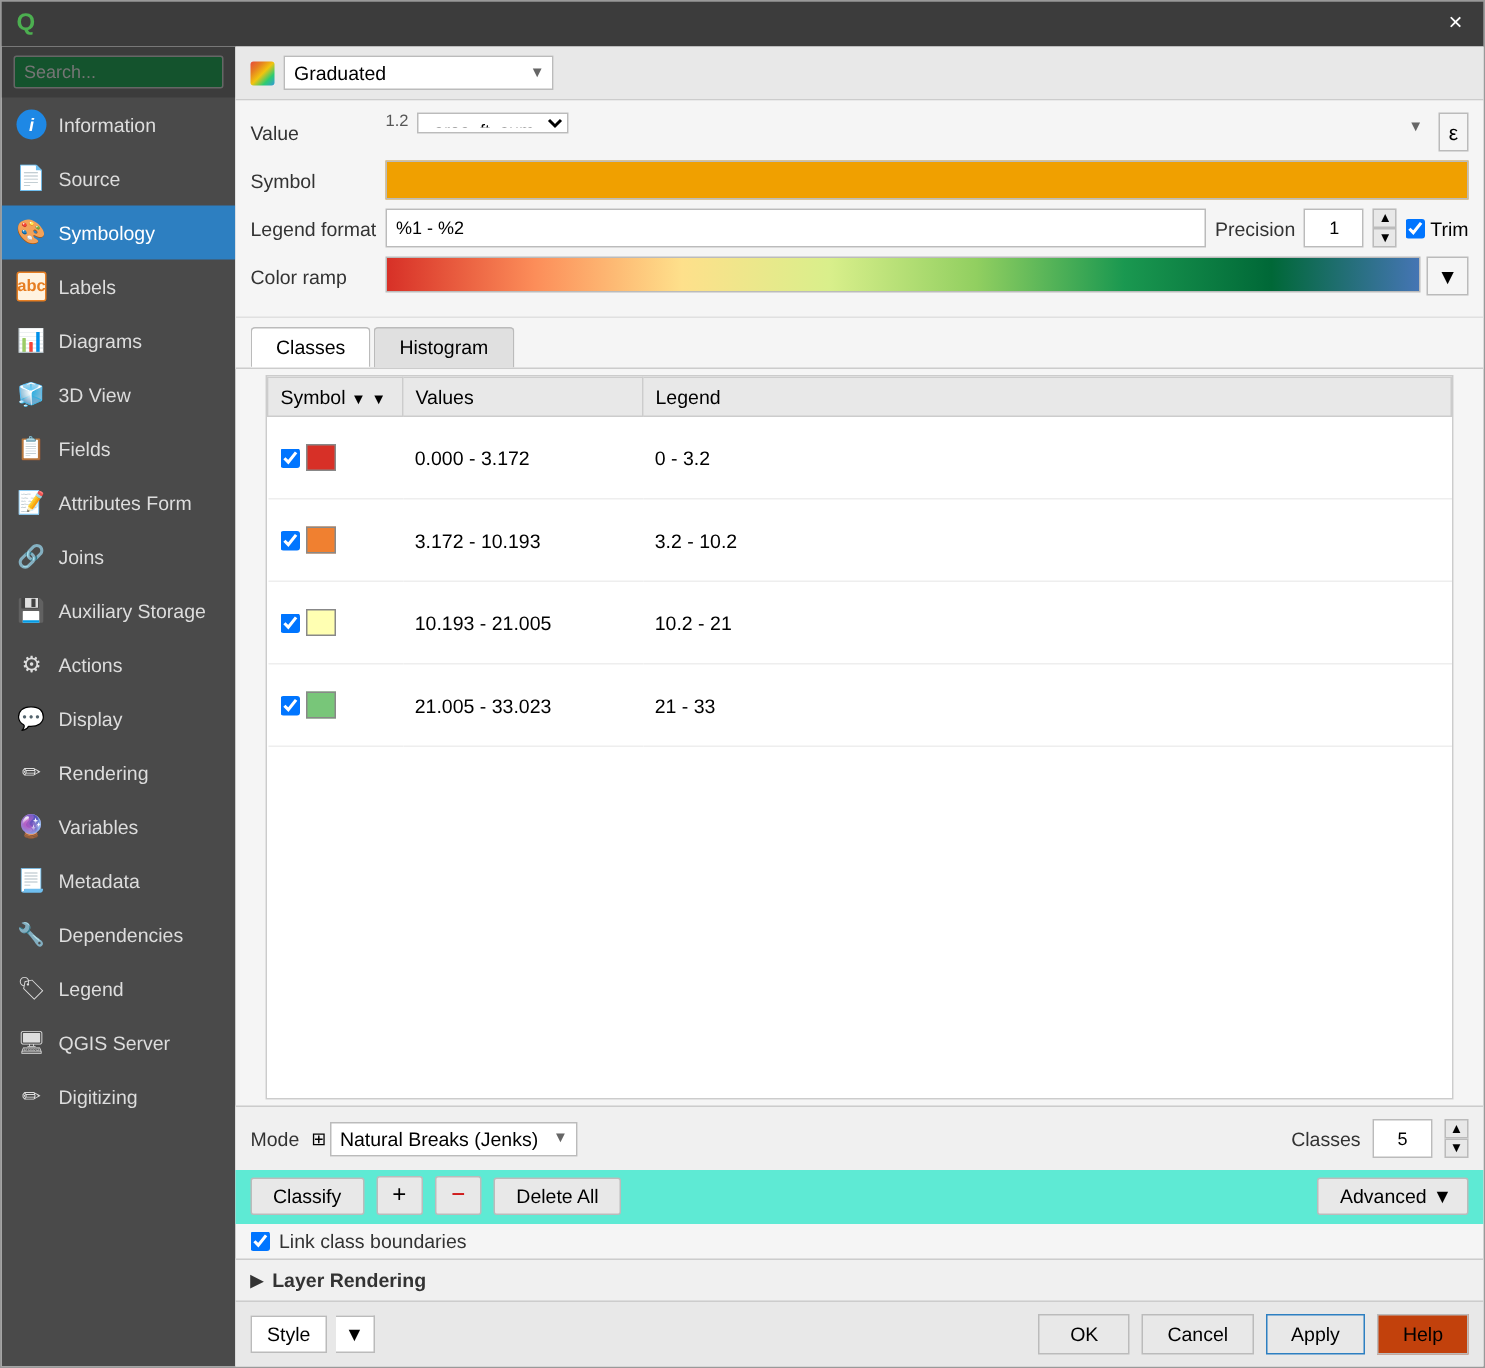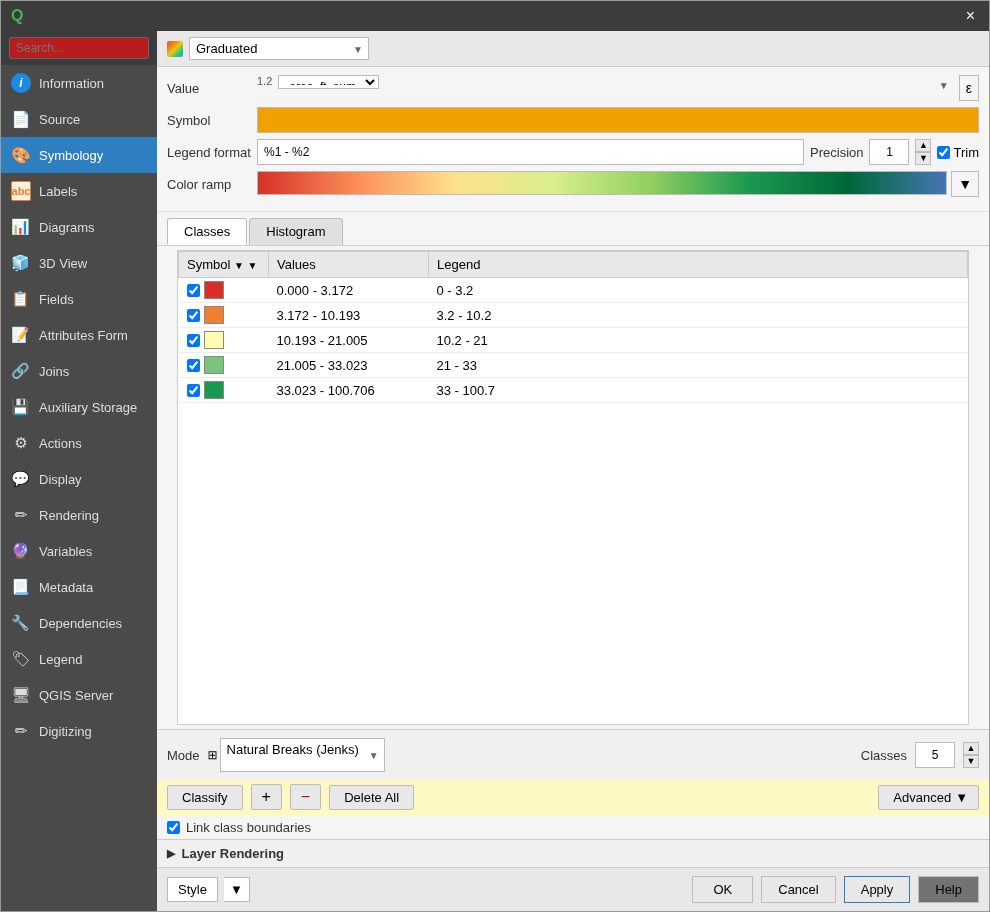--- a/index.html
+++ b/index.html
@@ -9,21 +9,21 @@
 
     .titlebar { background: #3c3c3c; color: white; padding: 6px 10px; display: flex; align-items: center; justify-content: space-between; font-size: 13px; }
     .titlebar-left { display: flex; align-items: center; gap: 6px; }
     .titlebar-close { background: none; border: none; color: white; font-size: 16px; cursor: pointer; padding: 0 4px; }
 
     .content { display: flex; flex: 1; overflow: hidden; }
 
     
     .sidebar { width: 156px; background: #4a4a4a; color: #ddd; display: flex; flex-direction: column; overflow-y: auto; }
     .sidebar-search { padding: 6px 8px; background: #3c3c3c; }
-    .sidebar-search input { width: 100%; background: #b91c1c; border: 1px solid #666; color: #ddd; padding: 3px 6px; font-size: 12px; border-radius: 2px; }
+    .sidebar-search input { width: 100%; background: #14532d; border: 1px solid #666; color: #ddd; padding: 3px 6px; font-size: 12px; border-radius: 2px; }
     .sidebar-item { display: flex; align-items: center; gap: 8px; padding: 8px 10px; cursor: pointer; font-size: 13px; color: #ddd; }
     .sidebar-item.active { background: #2d7fc1; color: white; }
     .sidebar-icon { width: 20px; height: 20px; display: flex; align-items: center; justify-content: center; font-size: 14px; flex-shrink: 0; }
 
     
     .main-panel { flex: 1; display: flex; flex-direction: column; background: #f5f5f5; }
 
     
     .renderer-bar { padding: 6px 10px; background: #e8e8e8; border-bottom: 1px solid #ccc; display: flex; align-items: center; }
     .renderer-select { display: flex; align-items: center; gap: 6px; }
@@ -56,30 +56,30 @@
     
     .tabs-bar { display: flex; padding: 6px 10px 0; background: #f5f5f5; border-bottom: 1px solid #ccc; }
     .tab { padding: 5px 16px; background: #e0e0e0; border: 1px solid #bbb; border-bottom: none; cursor: pointer; font-size: 13px; margin-right: 2px; border-radius: 3px 3px 0 0; }
     .tab.active { background: white; border-bottom: 1px solid white; z-index: 1; }
 
     
     .table-area { flex: 1; background: white; border: 1px solid #ccc; margin: 0 10px; overflow-y: auto; }
     .classes-table { width: 100%; border-collapse: collapse; }
     .classes-table th { background: #e8e8e8; border: 1px solid #ccc; padding: 5px 8px; text-align: left; font-weight: normal; font-size: 13px; cursor: pointer; }
     .classes-table th.sorted::after { content: ' ▼'; font-size: 10px; }
-    .classes-table td { border-bottom: 1px solid #eee; padding: 3px 8px; font-size: 13px; }
+    .classes-table td { border-bottom: 1px solid #eee; padding: 18px 8px; font-size: 13px; }
 
     .color-swatch { width: 20px; height: 18px; border: 1px solid #888; display: inline-block; vertical-align: middle; }
     .check-cell { display: flex; align-items: center; gap: 4px; }
 
     
     .bottom-controls { padding: 8px 10px; background: #f0f0f0; border-top: 1px solid #ccc; display: flex; align-items: center; gap: 8px; }
     .mode-label { font-size: 13px; color: #333; }
     .mode-select-wrapper { position: relative; display: inline-block; }
-    .mode-select { background: white; border: 1px solid #bbb; padding: 3px 24px 14px 6px; font-size: 13px; appearance: none; cursor: pointer; }
+    .mode-select { background: white; border: 1px solid #bbb; padding: 3px 24px 3px 6px; font-size: 13px; appearance: none; cursor: pointer; }
     .mode-select-wrapper::after { content: '▼'; position: absolute; right: 6px; top: 50%; transform: translateY(-50%); font-size: 10px; pointer-events: none; color: #666; }
     .classes-label { font-size: 13px; color: #333; margin-left: auto; }
     .classes-spin { background: white; border: 1px solid #bbb; padding: 2px 4px; width: 40px; height: 26px; font-size: 12px; text-align: center; }
     .btn { background: #e8e8e8; border: 1px solid #bbb; padding: 4px 14px; font-size: 13px; cursor: pointer; border-radius: 2px; }
     .btn-classify { }
 
     
     .link-row { padding: 4px 10px; display: flex; align-items: center; gap: 6px; font-size: 13px; color: #333; }
 
     
@@ -87,21 +87,21 @@
     .expand-arrow { font-size: 11px; cursor: pointer; }
 
     
     .footer { padding: 8px 10px; background: #e8e8e8; border-top: 1px solid #ccc; display: flex; align-items: center; gap: 6px; }
     .style-btn { background: white; border: 1px solid #bbb; padding: 4px 10px; font-size: 13px; cursor: pointer; }
     .style-dropdown-btn { background: white; border: 1px solid #bbb; border-left: none; padding: 4px 6px; font-size: 13px; cursor: pointer; }
     .footer-right { margin-left: auto; display: flex; gap: 8px; }
     .btn-ok { background: #e8e8e8; border: 1px solid #bbb; padding: 5px 20px; font-size: 13px; cursor: pointer; }
     .btn-cancel { background: #e8e8e8; border: 1px solid #bbb; padding: 5px 16px; font-size: 13px; cursor: pointer; }
     .btn-apply { background: #e8e8e8; border: 1px solid #bbb; padding: 5px 16px; font-size: 13px; cursor: pointer; border: 1px solid #2d7fc1; }
-    .btn-help { background: #737373; border: 1px solid #bbb; padding: 5px 16px; font-size: 13px; cursor: pointer; }
+    .btn-help { background: #c2410c; border: 1px solid #bbb; padding: 5px 16px; font-size: 13px; cursor: pointer; }
   </style>
 </head>
 <body>
 
 <div class="window">
 
   <div class="titlebar">
     <div class="titlebar-left">
       <span style="color:#4caf50; font-weight:bold; font-size:16px;">Q</span>
     </div>
@@ -309,30 +309,20 @@
               <tr>
                 <td>
                   <div class="check-cell">
                     <input type="checkbox" checked="" style="">
                     <span class="color-swatch" style="background:#78c679;"></span>
                   </div>
                 </td>
                 <td>21.005 - 33.023</td>
                 <td>21 - 33</td>
               </tr>
-              <tr>
-                <td>
-                  <div class="check-cell">
-                    <input type="checkbox" checked="" style="">
-                    <span class="color-swatch" style="background:#1a9850;"></span>
-                  </div>
-                </td>
-                <td>33.023 - 100.706</td>
-                <td>33 - 100.7</td>
-              </tr>
             </tbody>
           </table>
         </div>
       </div>
 
       <div class="bottom-controls">
         <span class="mode-label">Mode</span>
         <div style="position:relative; display:flex; align-items:center;">
           <span style="font-size:12px; margin-right:2px;">⊞</span>
           <div class="mode-select-wrapper">
@@ -342,21 +332,21 @@
           </div>
         </div>
         <span class="classes-label">Classes</span>
         <input type="text" class="classes-spin" value="5" style="">
         <div class="spin-btns">
           <button class="spin-btn">▲</button>
           <button class="spin-btn">▼</button>
         </div>
       </div>
 
-      <div style="padding: 4px 10px 6px; display:flex; align-items:center; gap:8px; background:#fef9c3;justify-content:flex-end;">
+      <div style="padding: 4px 10px 6px; display:flex; align-items:center; gap:8px; background:#5eead4;justify-content:flex-end;">
         <button class="btn btn-classify">Classify</button>
         <button class="btn" style="padding:3px 10px; font-size:16px;">+</button>
         <button class="btn" style="padding:3px 10px; font-size:16px; color:#c00;">−</button>
         <button class="btn">Delete All</button>
         <div style="margin-left:auto; display:flex; align-items:center;">
           <button class="btn" style="padding:4px 10px 4px 14px; display:flex; align-items:center; gap:4px;">
             <span>Advanced</span>
             <span>▼</span>
           </button>
         </div>

